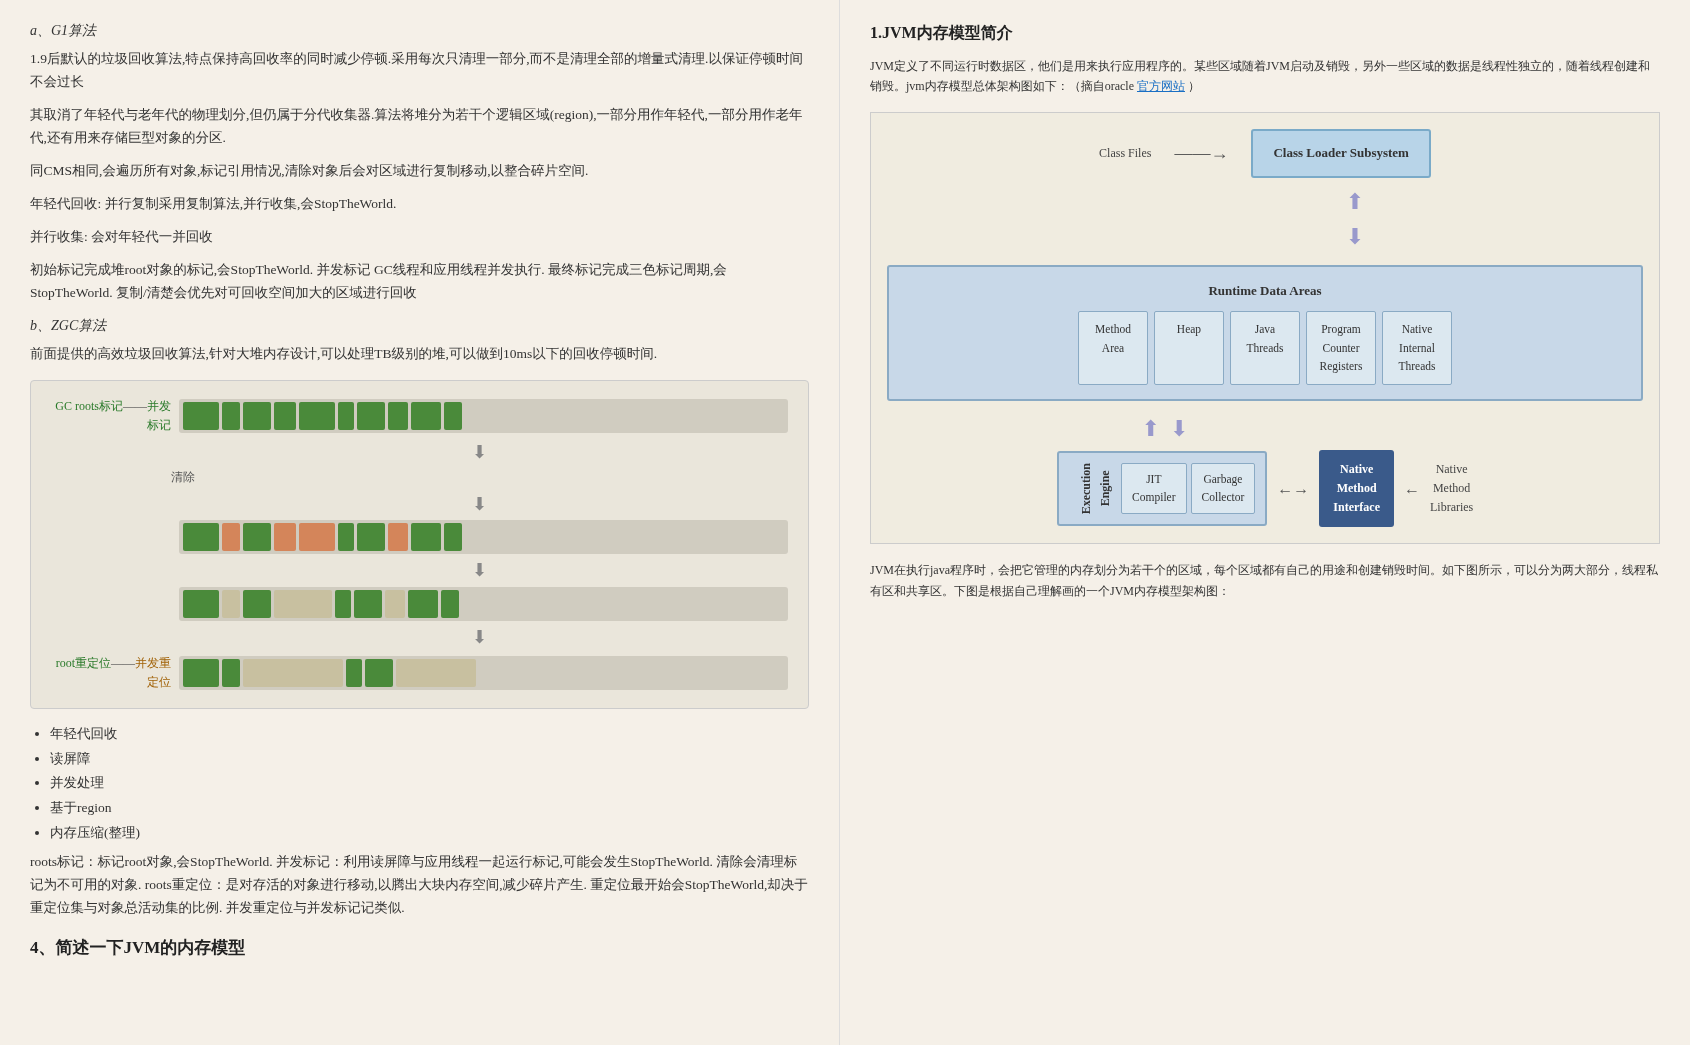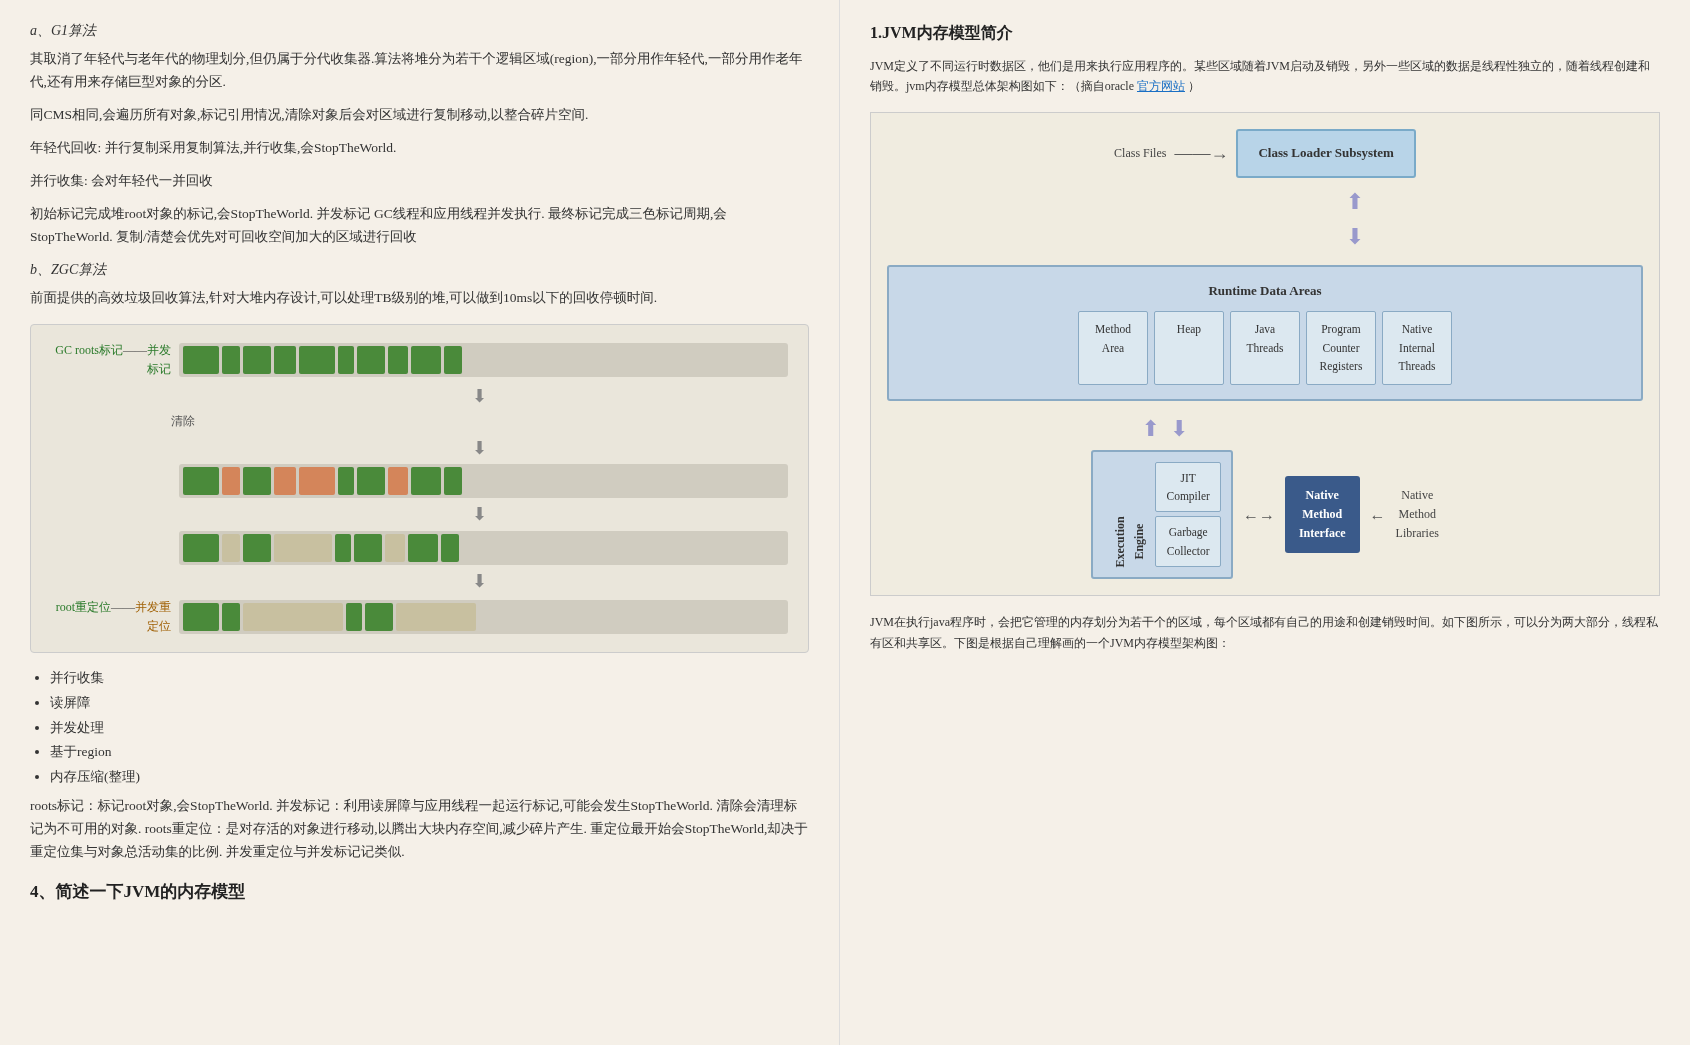--- a/index.html
+++ b/index.html
@@ -183,21 +183,21 @@
       background: #c8d8e8;
       border: 2px solid #8aaac4;
       padding: 10px;
       border-radius: 3px;
       display: flex;
       gap: 6px;
       align-items: stretch;
     }
     .exec-sub-boxes {
       display: flex;
-      flex-direction: column;
+      flex-direction: row;
       gap: 4px;
     }
     .exec-sub-box {
       background: #dce8f0;
       border: 1.5px solid #8aaac4;
       padding: 6px 10px;
       font-size: 11.5px;
       color: #333;
       text-align: center;
       border-radius: 2px;
@@ -218,20 +218,21 @@
   </style>
 </head>
 <body>
 
 <div class="page-container">
 
   <div class="left-panel">
 
     <div class="sub-heading">a、G1算法</div>
 
+    <p class="paragraph">1.9后默认的垃圾回收算法,特点保持高回收率的同时减少停顿.采用每次只清理一部分,而不是清理全部的增量式清理.以保证停顿时间不会过长</p>
     <p class="paragraph">其取消了年轻代与老年代的物理划分,但仍属于分代收集器.算法将堆分为若干个逻辑区域(region),一部分用作年轻代,一部分用作老年代,还有用来存储巨型对象的分区.</p>
     <p class="paragraph">同CMS相同,会遍历所有对象,标记引用情况,清除对象后会对区域进行复制移动,以整合碎片空间.</p>
     <p class="paragraph">年轻代回收: 并行复制采用复制算法,并行收集,会StopTheWorld.</p>
     <p class="paragraph">并行收集: 会对年轻代一并回收</p>
     <p class="paragraph">初始标记完成堆root对象的标记,会StopTheWorld. 并发标记 GC线程和应用线程并发执行. 最终标记完成三色标记周期,会StopTheWorld. 复制/清楚会优先对可回收空间加大的区域进行回收</p>
 
     <div class="sub-heading">b、ZGC算法</div>
     <p class="paragraph">前面提供的高效垃圾回收算法,针对大堆内存设计,可以处理TB级别的堆,可以做到10ms以下的回收停顿时间.</p>
 
     <div class="zgc-diagram">
@@ -303,21 +304,21 @@
           <div class="zgc-block green" style="width:18px;"></div>
           <div class="zgc-block light" style="width:100px;"></div>
           <div class="zgc-block green" style="width:16px;"></div>
           <div class="zgc-block green" style="width:28px;"></div>
           <div class="zgc-block light" style="width:80px;"></div>
         </div>
       </div>
     </div>
 
     <ul class="bullet-list">
-      <li>并行收集</li>
+      <li>年轻代回收</li>
       <li>读屏障</li>
       <li>并发处理</li>
       <li>基于region</li>
       <li>内存压缩(整理)</li>
     </ul>
 
     <p class="paragraph">roots标记：标记root对象,会StopTheWorld. 并发标记：利用读屏障与应用线程一起运行标记,可能会发生StopTheWorld. 清除会清理标记为不可用的对象. roots重定位：是对存活的对象进行移动,以腾出大块内存空间,减少碎片产生. 重定位最开始会StopTheWorld,却决于重定位集与对象总活动集的比例. 并发重定位与并发标记记类似.</p>
 
     <div class="big-heading">4、简述一下JVM的内存模型</div>
   </div>
@@ -327,21 +328,21 @@
     <div class="right-heading">1.JVM内存模型简介</div>
 
     <p class="right-paragraph">
       <span>JVM定义了不同运行时数据区，他们是用来执行应用程序的。某些区域随着JVM启动及销毁，另外一些区域的数据是线程性独立的，随着线程创建和销毁。jvm内存模型总体架构图如下：（摘自oracle</span>
       <a class="link-text">官方网站</a>
       <span>）</span>
     </p>
 
     <div class="jvm-arch-container">
 
-      <div style="display:flex; align-items:center; justify-content:center; gap:8px; margin-bottom:6px;">
+      <div style="display:flex; align-items:center; justify-content:center; gap:23px; margin-bottom:6px;">
         <span class="class-files-label">Class Files</span>
         <span style="font-size:18px; color:#555;">——→</span>
         <div class="class-loader-box">Class Loader Subsystem</div>
       </div>
 
       <div style="display:flex; justify-content:center; padding-right:0px; margin-bottom:4px;">
         <div style="display:flex; flex-direction:column; align-items:center; margin-left:180px;">
           <span style="font-size:22px; color:#9999cc;">⬆</span>
           <span style="font-size:22px; color:#9999cc;">⬇</span>
         </div>

